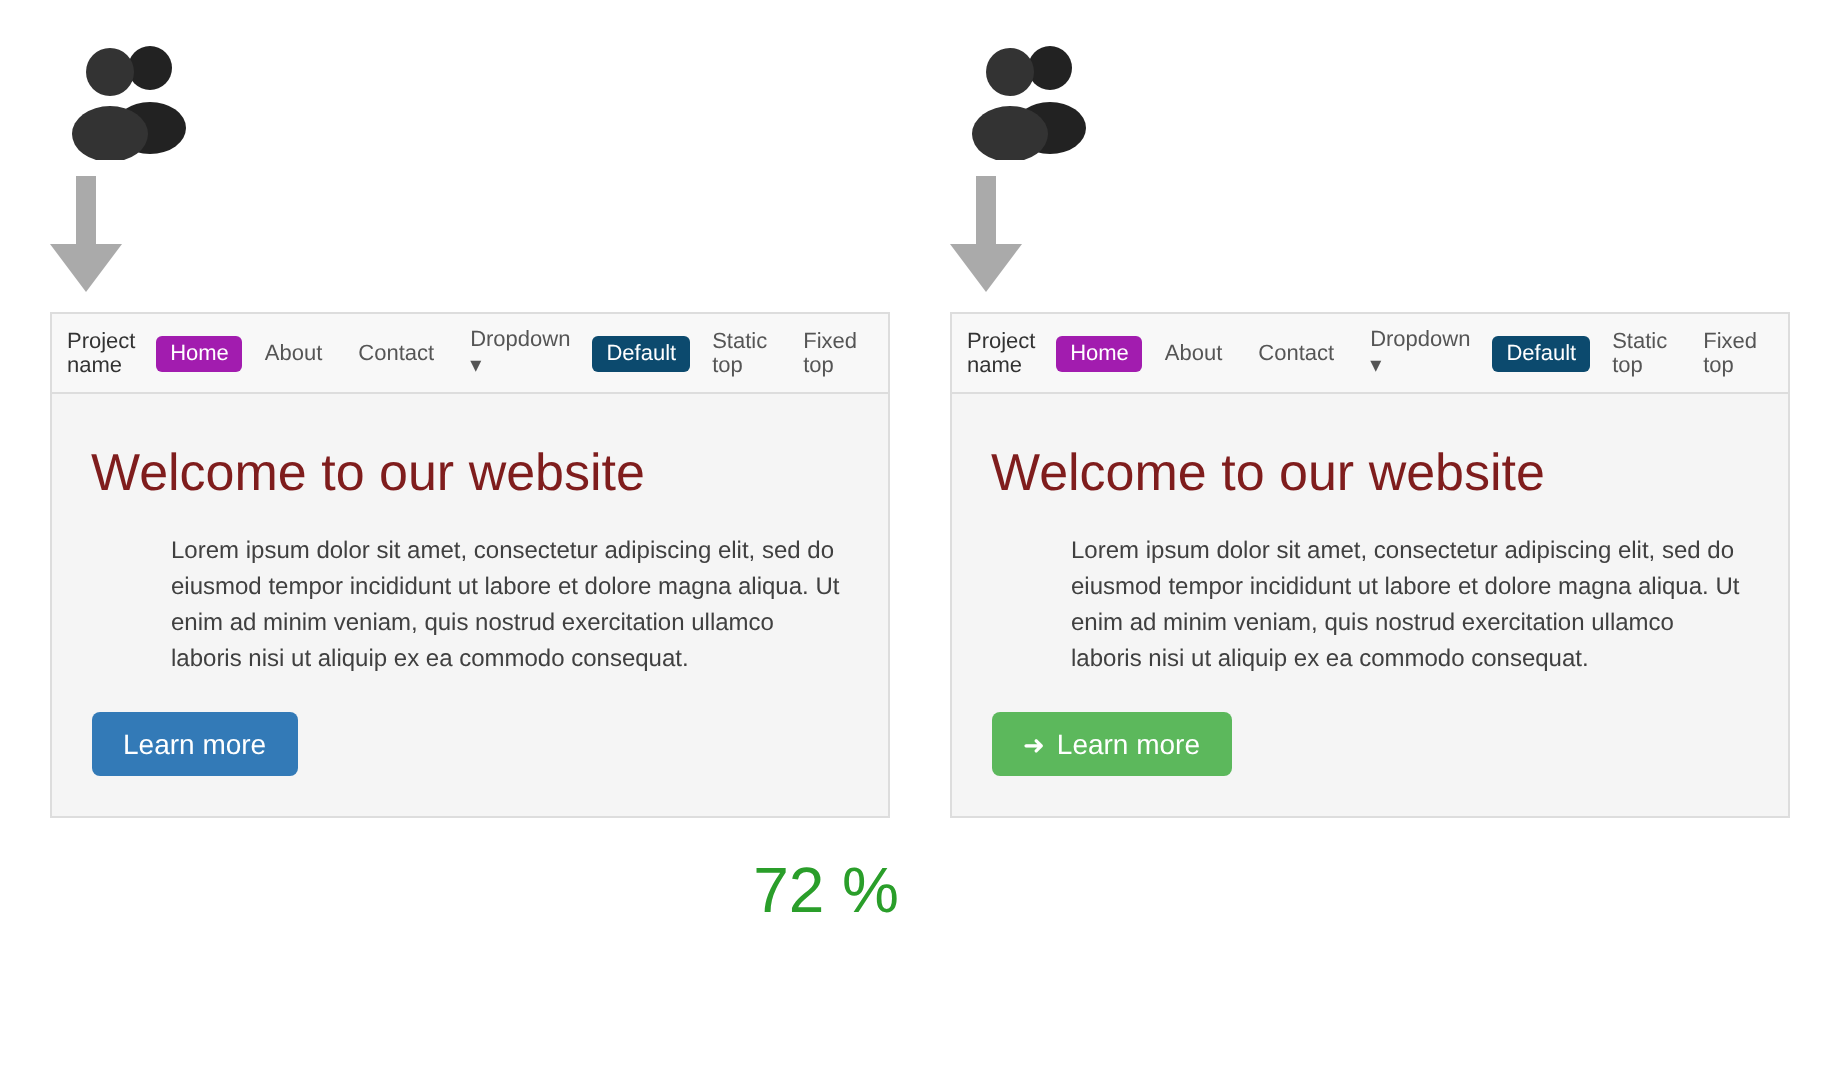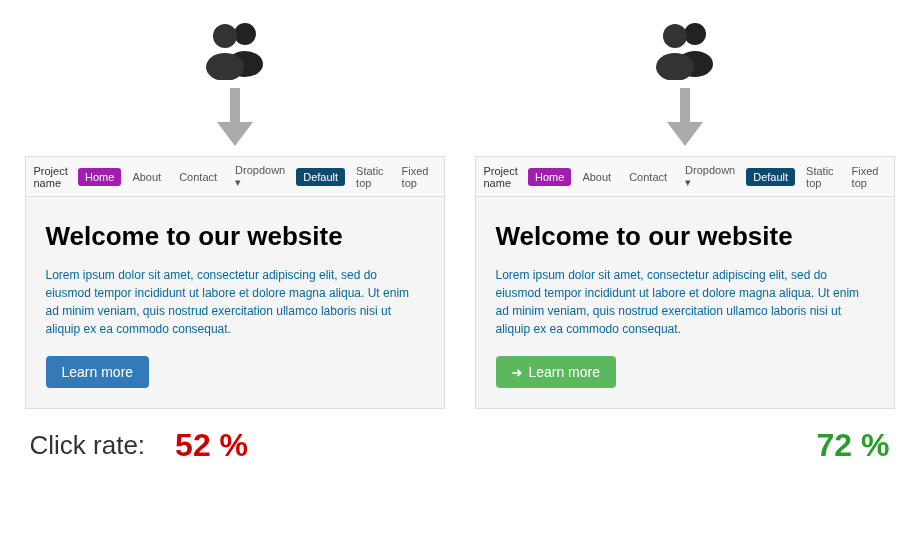--- a/index.html
+++ b/index.html
@@ -18,21 +18,21 @@
       display: flex;
       flex-direction: row;
       justify-content: center;
       gap: 30px;
       width: 100%;
     }
 
     .variant {
       display: flex;
       flex-direction: column;
-      align-items: center;
+      align-items: flex-start;
       width: 420px;
     }
 
     
     .group-icon {
       width: 80px;
       height: 60px;
       margin-bottom: 8px;
     }
 
@@ -85,30 +85,31 @@
     
     .content-card {
       width: 100%;
       background: #f5f5f5;
       border: 1px solid #ddd;
       padding: 24px 20px 20px 20px;
     }
 
     .card-title {
       font-size: 26px;
-      font-weight: bold;
-      color: #000000;
+      font-weight: normal;
+      color: #7f1d1d;
       margin-bottom: 14px;
     }
 
     .card-body {
       font-size: 12px;
-      color: #0369a1;
+      color: #404040;
       line-height: 1.5;
       margin-bottom: 18px;
+      margin-left: 40px;
     }
 
     .learn-btn-blue {
       background: #337ab7;
       color: #fff;
       border: none;
       padding: 8px 16px;
       font-size: 14px;
       border-radius: 4px;
       cursor: pointer;
@@ -157,21 +158,21 @@
 
     .click-rate-value-red {
       font-size: 32px;
       color: #cc0000;
       font-weight: bold;
     }
 
     .click-rate-value-green {
       font-size: 32px;
       color: #2a9e2a;
-      font-weight: bold;
+      font-weight: normal;
     }
   </style>
 </head>
 <body>
 
 <div class="main-layout">
 
   <div class="variant">
 
     <svg class="group-icon" viewBox="0 0 80 60" xmlns="http://www.w3.org/2000/svg">
@@ -238,20 +239,16 @@
       <button class="learn-btn-green">
         <span class="arrow-icon">➜</span>
         <span>Learn more</span>
       </button>
     </div>
 
   </div>
 </div>
 
 <div class="click-rate-row">
-  <div class="click-rate-block">
-    <span class="click-rate-label">Click rate:</span>
-    <span class="click-rate-value-red">52 %</span>
-  </div>
   <div class="click-rate-block" style="justify-content: flex-end;">
     <span class="click-rate-value-green">72 %</span>
   </div>
 </div>
 
 </body></html>

